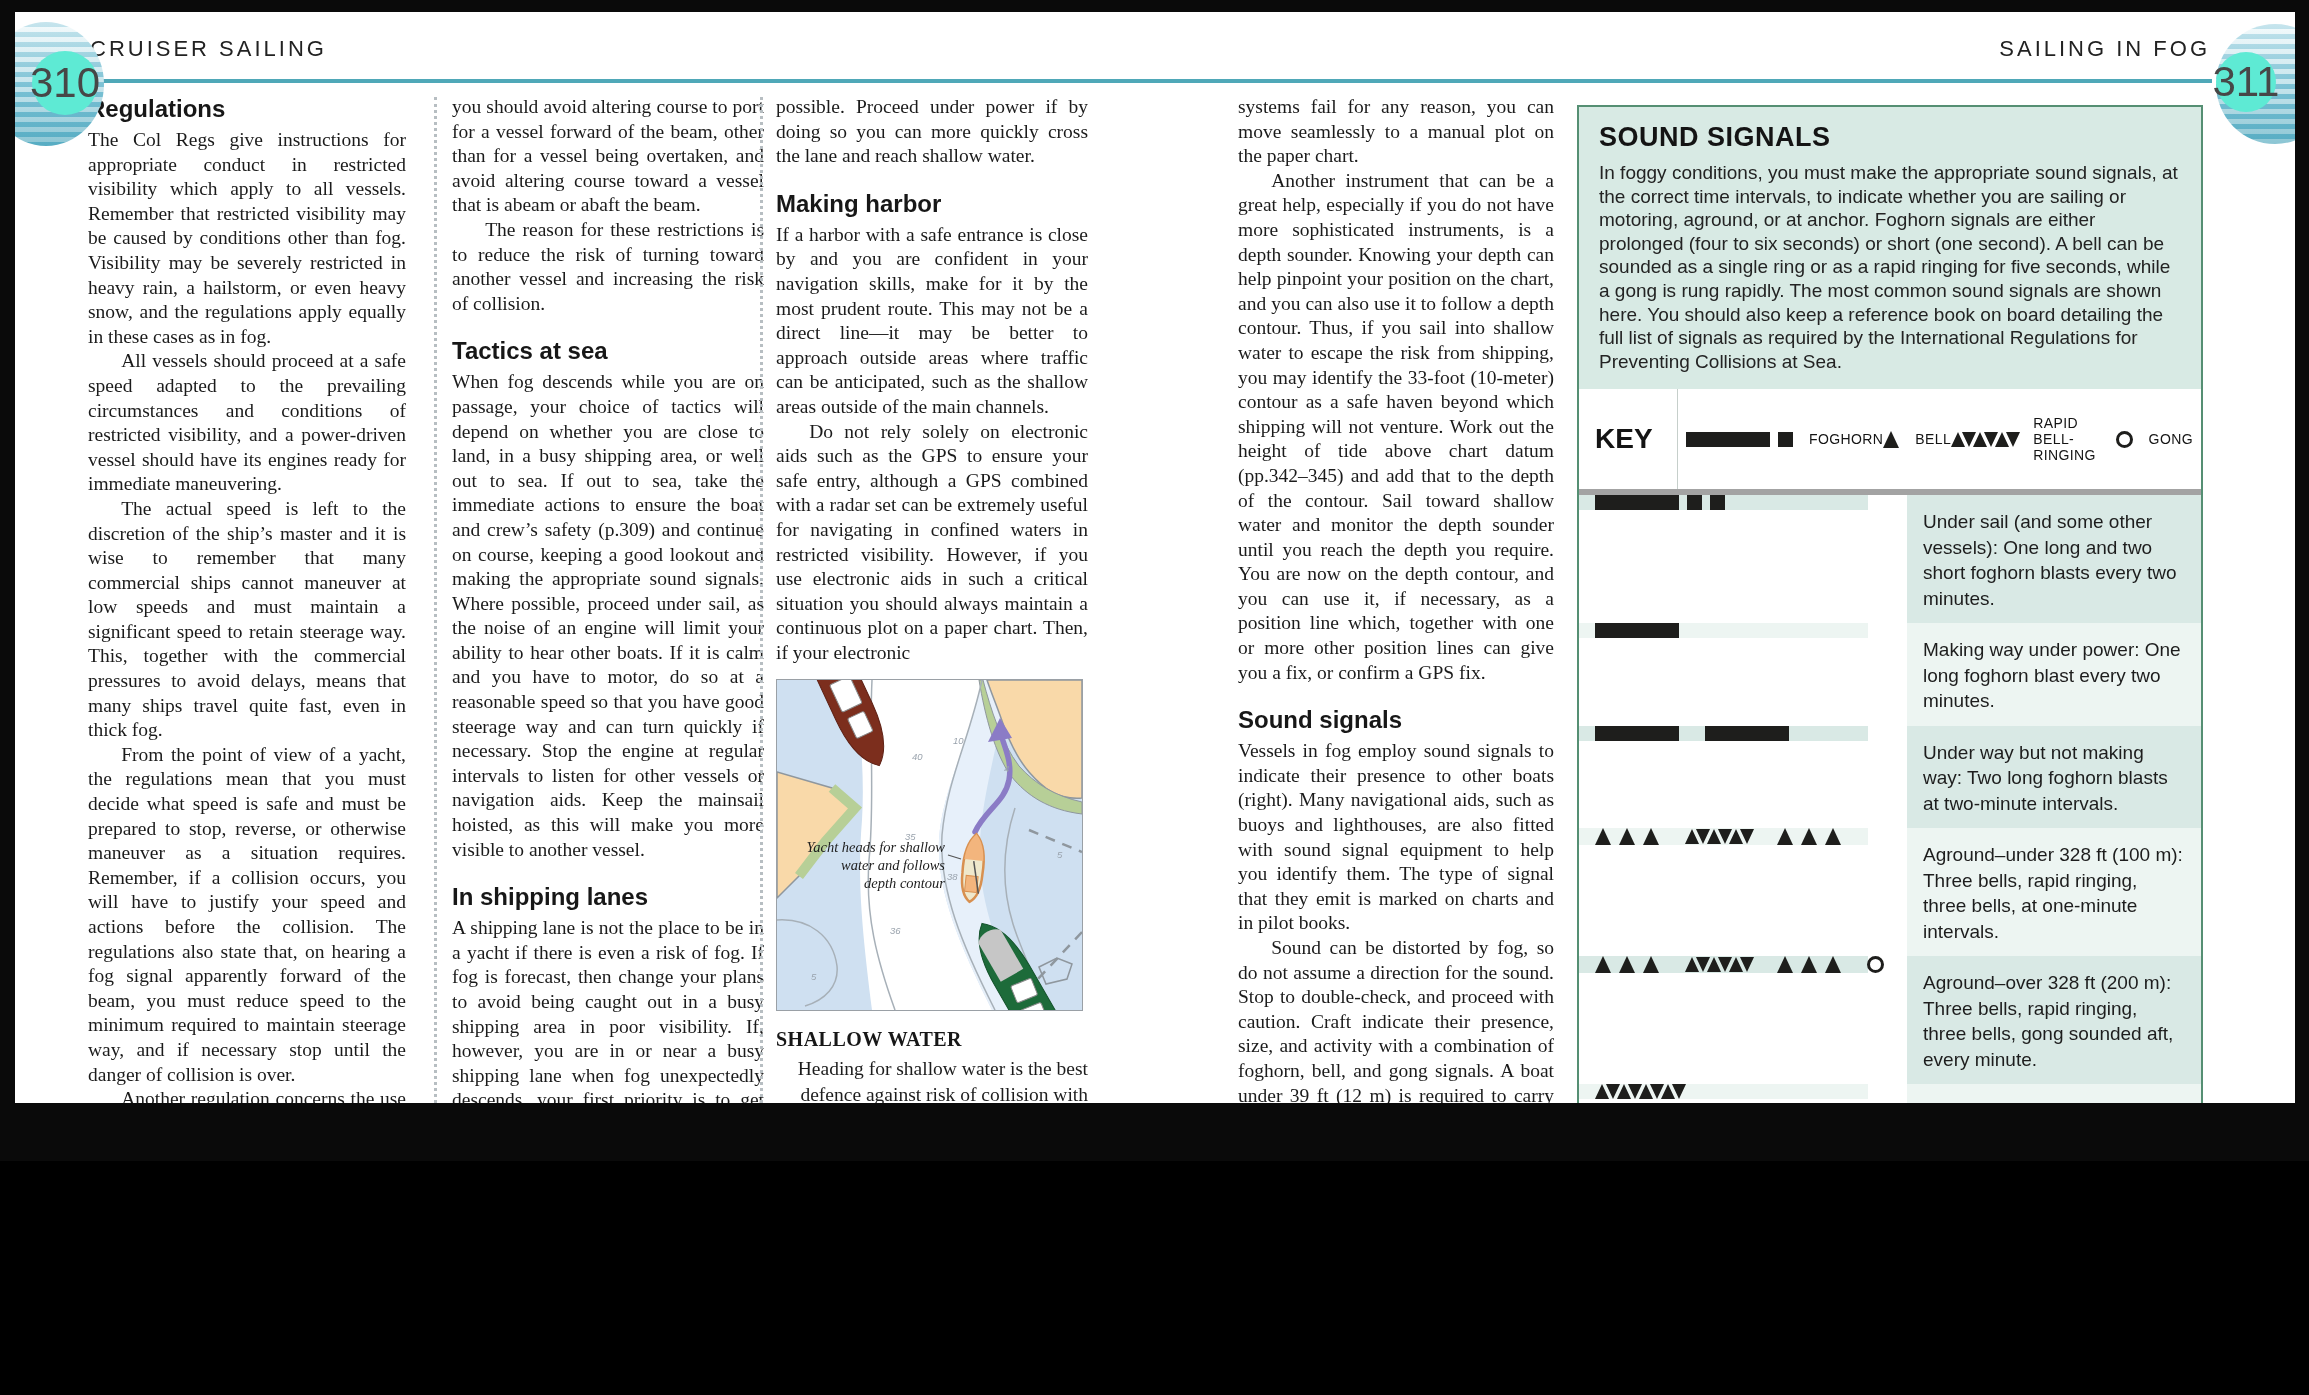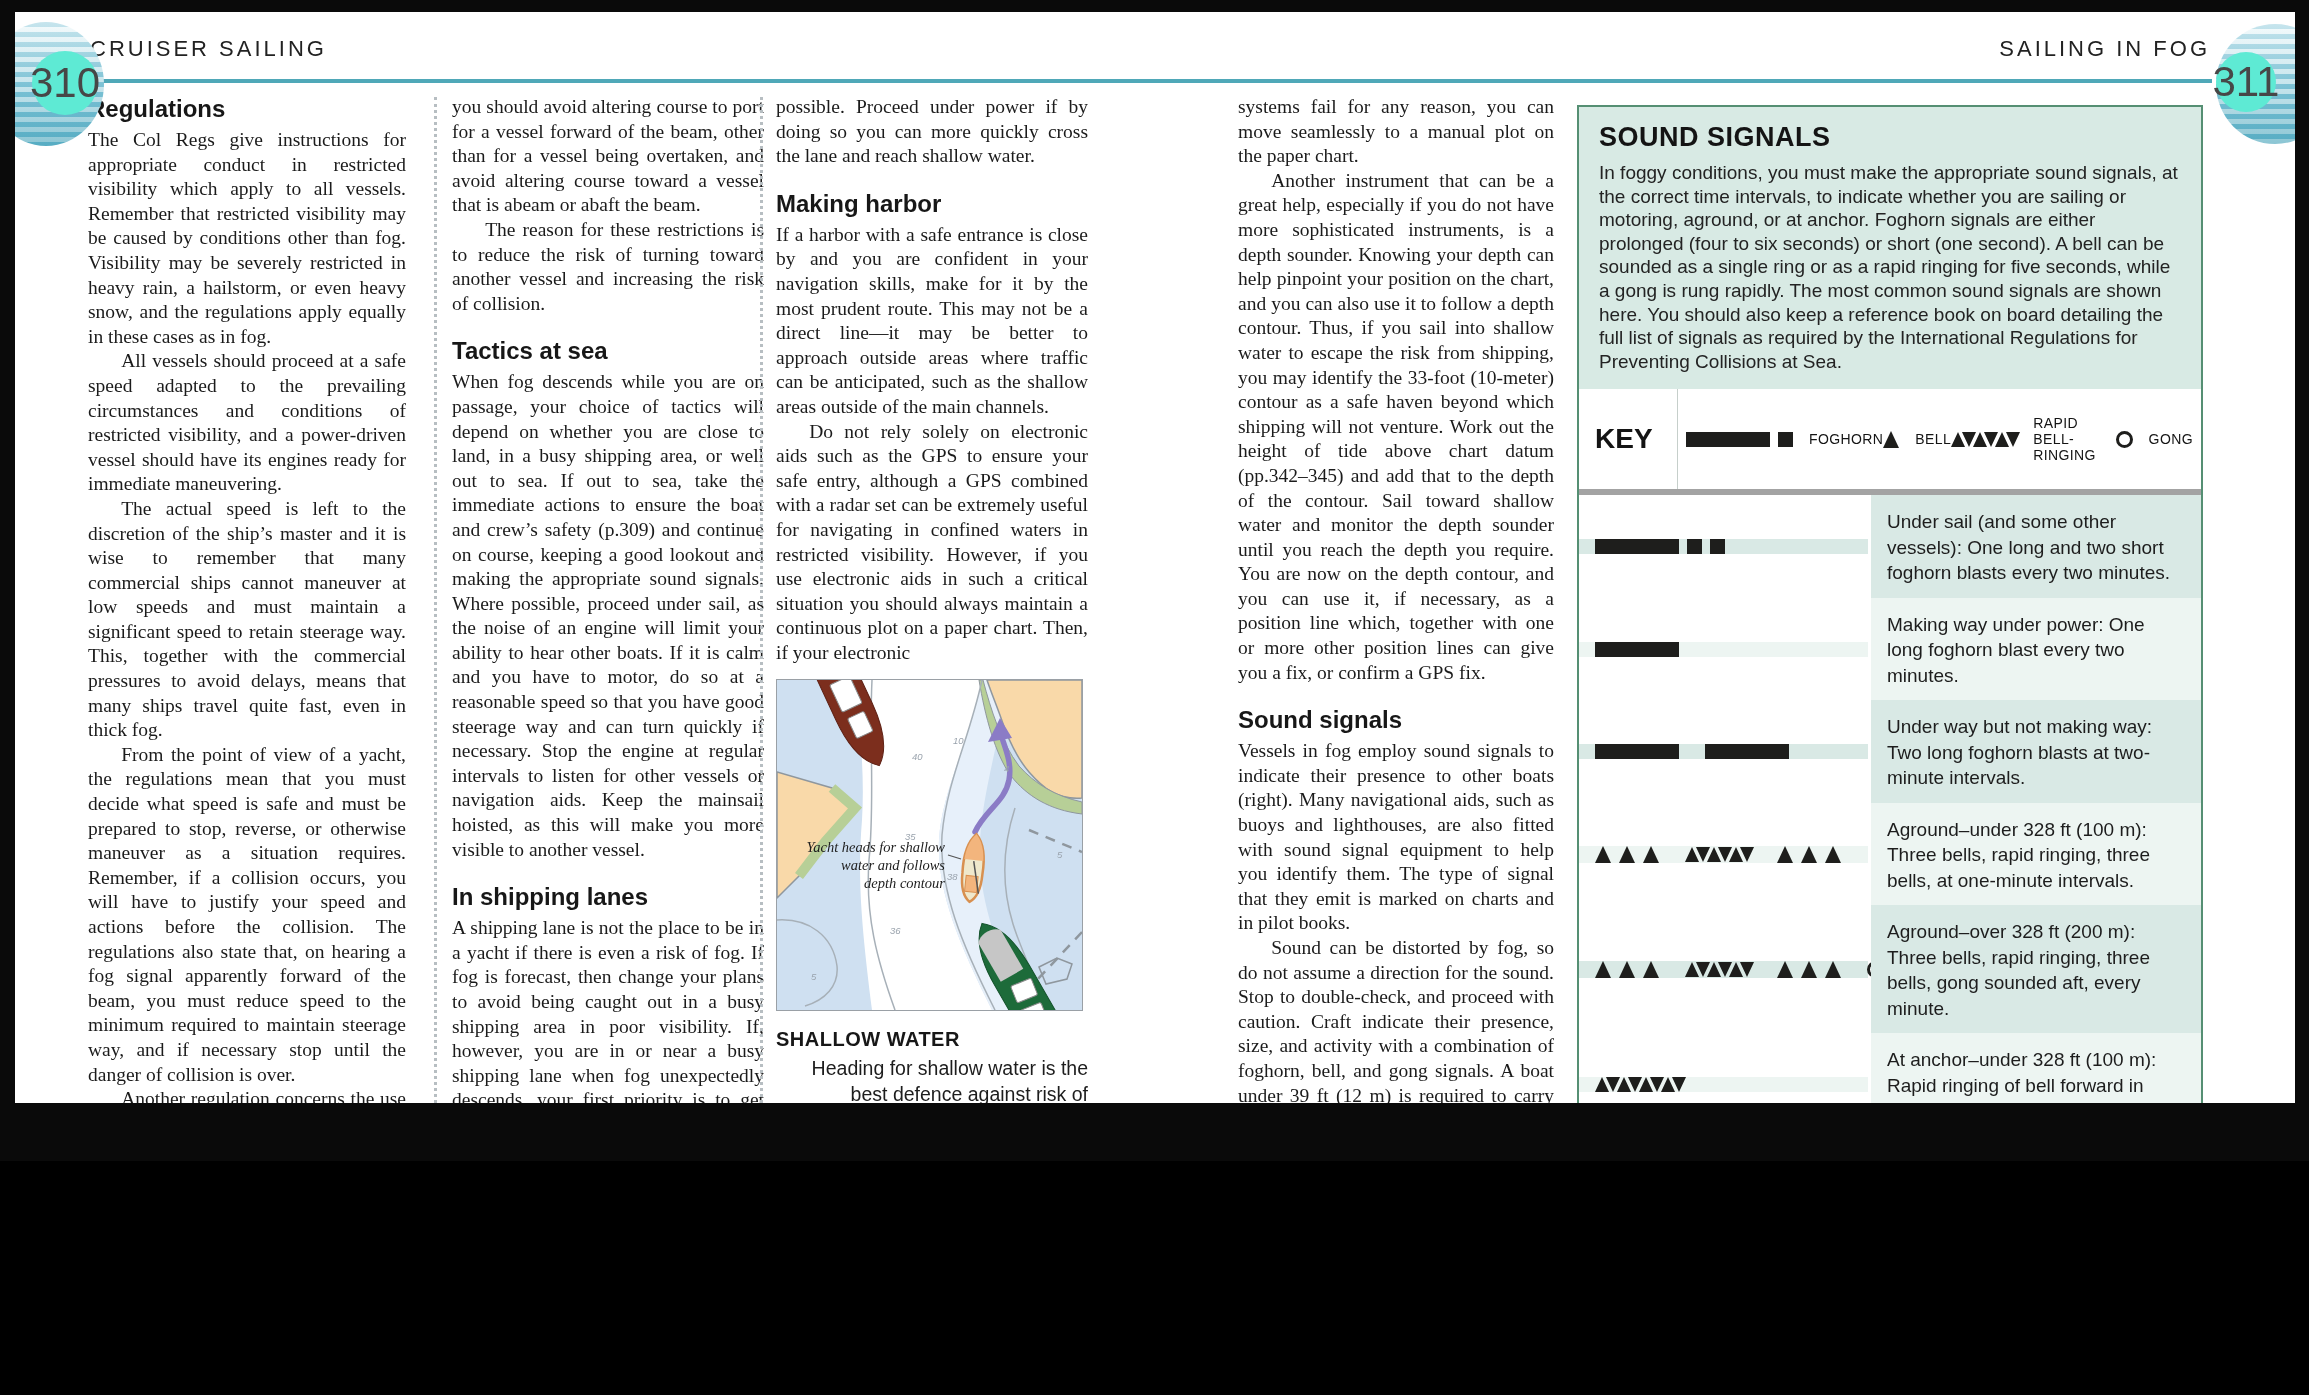--- a/index.html
+++ b/index.html
@@ -26,37 +26,37 @@
   
   .col{position:absolute;top:95px;font-size:19.5px;line-height:24.6px;text-align:justify;}
   .col p{margin:0;}
   .col p.ind{text-indent:1.7em;}
   .subhead{font-family:"Liberation Sans",sans-serif;font-weight:bold;font-size:24px;
            margin:0 0 5px 0;color:#171717;line-height:28px;}
   .subhead.later{margin-top:21px;}
   .dotsep{position:absolute;top:97px;height:1235px;width:0;border-left:3px dotted #b7bec2;z-index:2;}
   
   .map-fig{margin-top:14px;width:307px;height:332px;border:1px solid #9aa0a6;box-sizing:border-box;}
-  .cap{margin-top:16px;font-family:Liberation Sans, sans-serif;}
+  .cap{margin-top:16px;font-family:Liberation Serif, serif;}
   .cap-title{font-weight:bold;font-size:20px;letter-spacing:.5px;color:#171717;margin-bottom:4px;}
   .cap-text{margin:0;font-size:19.5px;line-height:25.5px;text-align:right;color:#1d1d1d;}
   
   .panel{position:absolute;left:1577px;top:105px;width:626px;border:2px solid #558F73;
          background:#fff;box-sizing:border-box;z-index:3;font-family:"Liberation Sans",sans-serif;}
   .panel-intro{background:#D8EAE4;padding:15px 20px 16px 20px;}
   .panel-intro h2{margin:0 0 8px 0;font-size:27px;letter-spacing:.5px;color:#141414;}
   .panel-intro p{margin:0;font-size:19px;line-height:23.6px;color:#232323;text-align:left;}
   .key-row{display:flex;align-items:stretch;background:#fff;border-bottom:6px solid #a3a3a3;height:100px;}
   .key-label{width:82px;display:flex;align-items:center;padding-left:16px;font-size:28px;font-weight:bold;
              color:#141414;border-right:1px solid #c6cfcb;}
   .key-items{flex:1;display:flex;align-items:center;justify-content:space-around;padding:0 8px;}
   .key-item{display:flex;flex-direction:row;align-items:center;gap:16px;}
   .key-name{font-size:14px;letter-spacing:.4px;color:#141414;}
   .sig-rows{background:#fff;padding-bottom:22px;}
-  .sig-row{display:flex;align-items:center;min-height:100px;}
+  .sig-row{display:flex;align-items:flex-start;min-height:100px;gap:36px;}
   .sig-row:nth-child(odd) .cell{background:#D9E9E5;}
   .sig-row:nth-child(even) .cell{background:#EDF5F2;}
   .sig-sym{width:292px;display:flex;align-items:center;padding-left:16px;border-right:3px solid #fff;box-sizing:border-box;}
   .sig-desc{flex:1;padding:14px 16px 12px 16px;font-size:19px;line-height:25.5px;color:#1d1d1d;}
   
   .syms{display:flex;align-items:center;gap:8px;}
   .sym-long{width:84px;height:15px;background:#1E1E1C;}
   .sym-short{width:15px;height:15px;background:#1E1E1C;}
   .sym-gap{width:10px;height:1px;}
   .tri-up{width:0;height:0;border-left:8px solid transparent;border-right:8px solid transparent;

